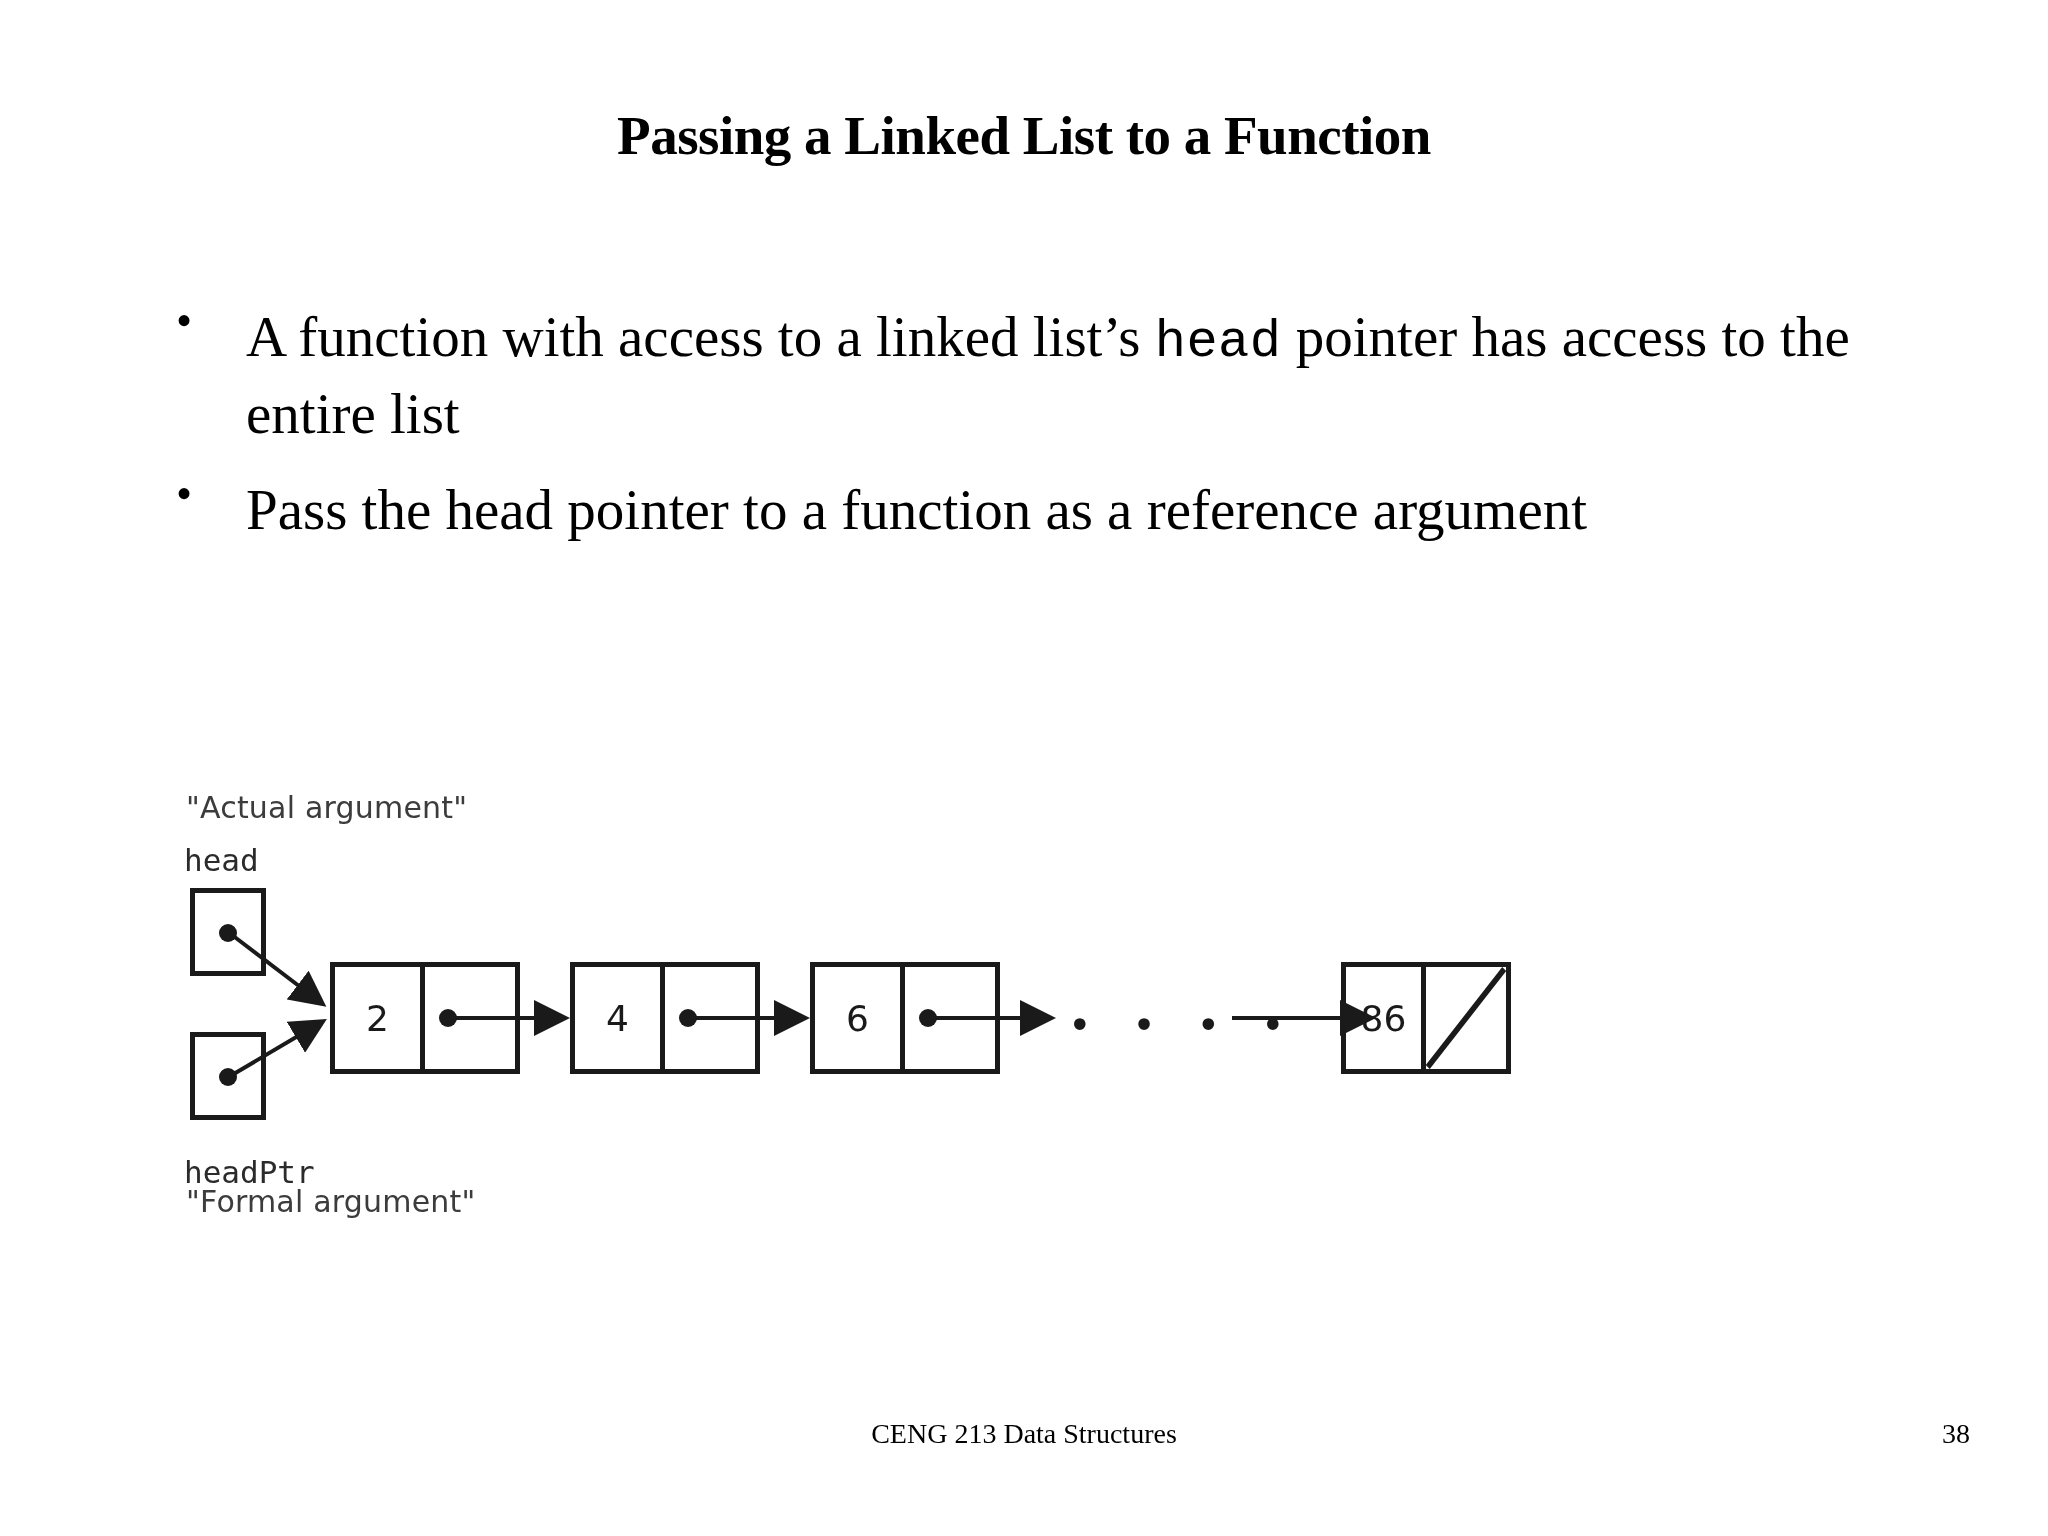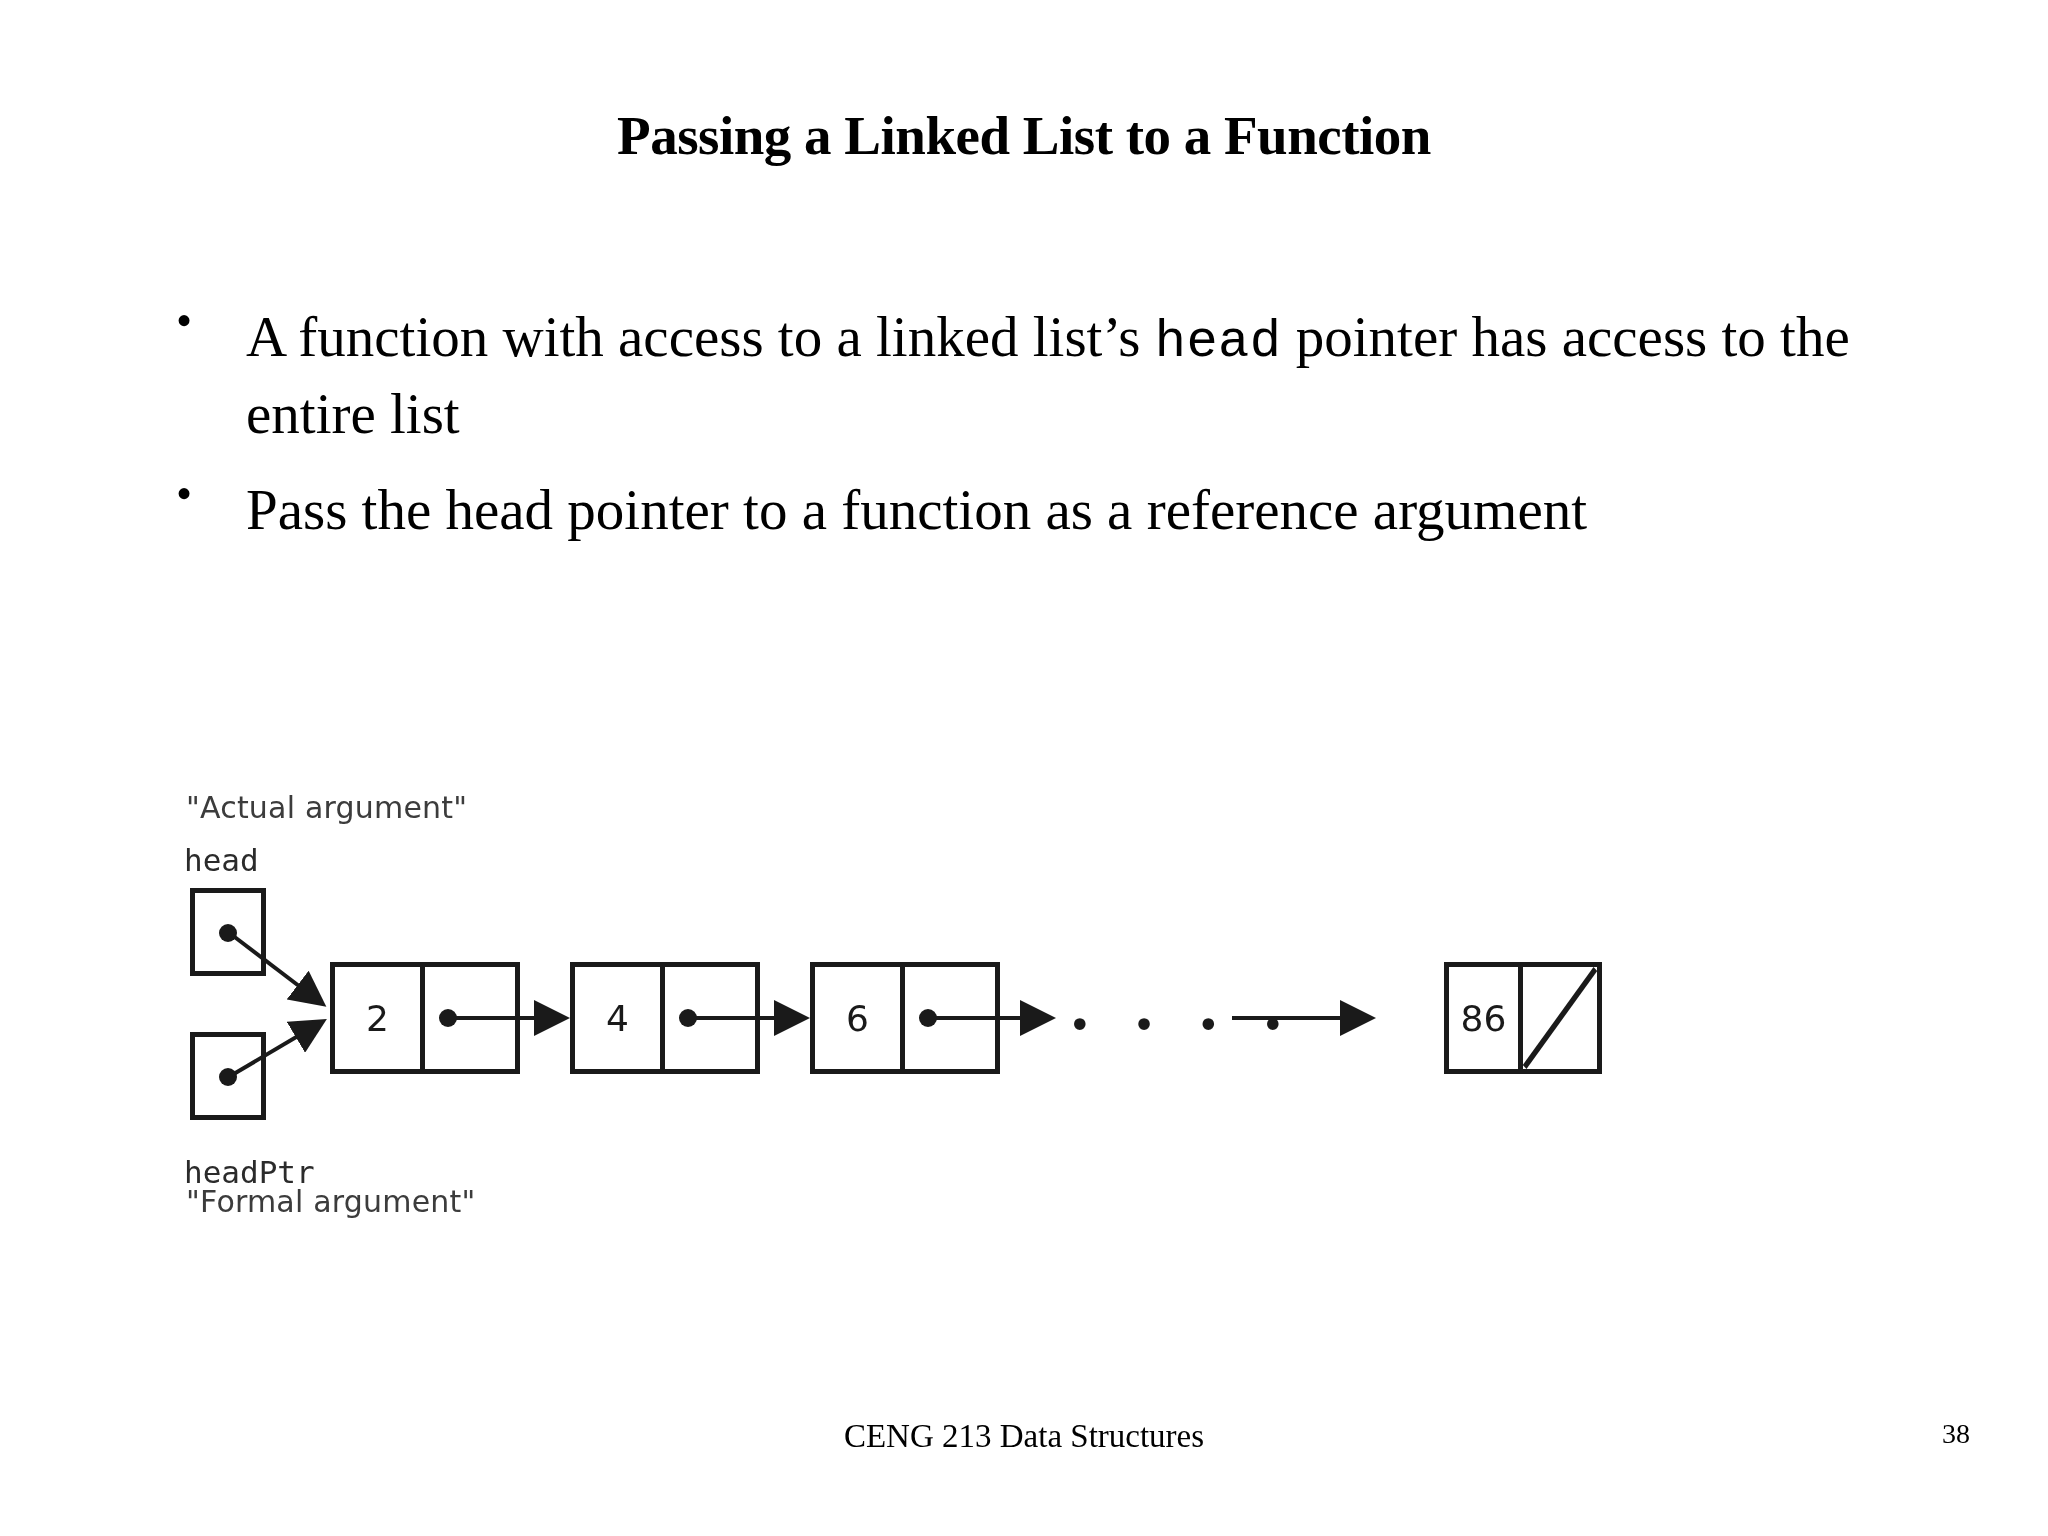--- a/index.html
+++ b/index.html
@@ -136,21 +136,21 @@
   }
 
   
   .footer-center {
     position: absolute;
     left: 0;
     top: 1418px;
     width: 2048px;
     text-align: center;
     font-family: "Liberation Serif", "DejaVu Serif", serif;
-    font-size: 33px;
+    font-size: 28px;
   }
   .footer-page {
     position: absolute;
     right: 78px;
     top: 1418px;
     font-family: "Liberation Serif", "DejaVu Serif", serif;
     font-size: 28px;
   }
 </style>
 </head>
@@ -196,21 +196,21 @@
     <div class="node-next"></div>
   </div>
 
   <div class="node" style="left:630px; top:142px; width:190px;">
     <div class="node-val">6</div>
     <div class="node-next"></div>
   </div>
 
   <div class="ellipsis-dots" style="left:888px; top:185px;">• • • •</div>
 
-  <div class="node" style="left:1264px; top:142px; width:158px;">
+  <div class="node" style="left:1161px; top:142px; width:170px;">
     <div class="node-val">86</div>
     <div class="node-next">
       <svg class="svg-layer" viewBox="0 0 90 102" preserveAspectRatio="none">
         <line x1="2" y1="100" x2="88" y2="2" stroke="#1a1a1a" stroke-width="6"></line>
       </svg>
     </div>
   </div>
 
   <svg class="svg-layer" viewBox="0 0 1680 480">
     <defs>

